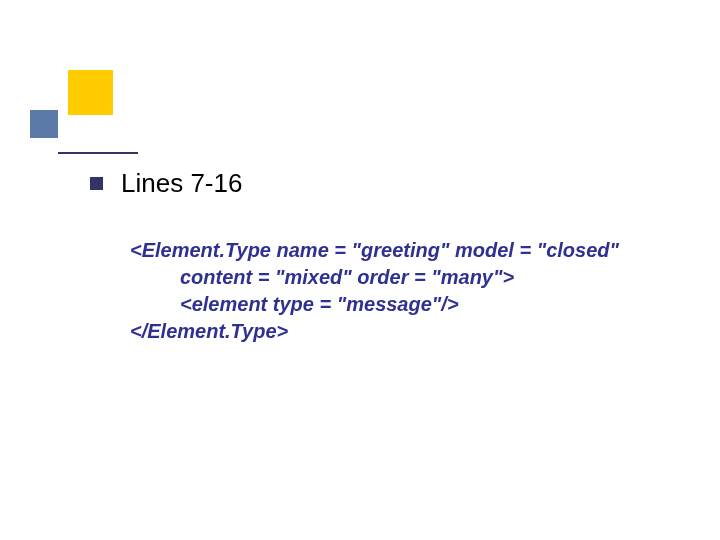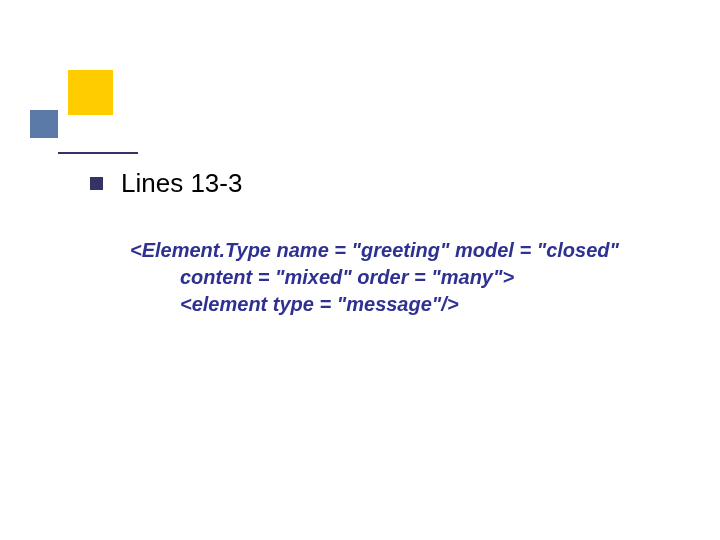--- a/index.html
+++ b/index.html
@@ -82,20 +82,21 @@
 
 <div class="decoration">
   <div class="yellow-box"></div>
   <div class="blue-box"></div>
   <div class="hline"></div>
 </div>
 
 <div class="content">
   <div class="bullet-row">
     <div class="bullet-square"></div>
-    <div class="heading">Lines 13-3</div>
+    <div class="heading">Lines 7-16</div>
   </div>
   <div class="code-block">
     <span class="code-line">&lt;Element.Type name = "greeting" model = "closed"</span>
     <span class="code-line indent">    content = "mixed" order = "many"&gt;</span>
     <span class="code-line indent">    &lt;element type = "message"/&gt;</span>
+    <span class="code-line">&lt;/Element.Type&gt;</span>
   </div>
 </div>
 
 </body></html>

